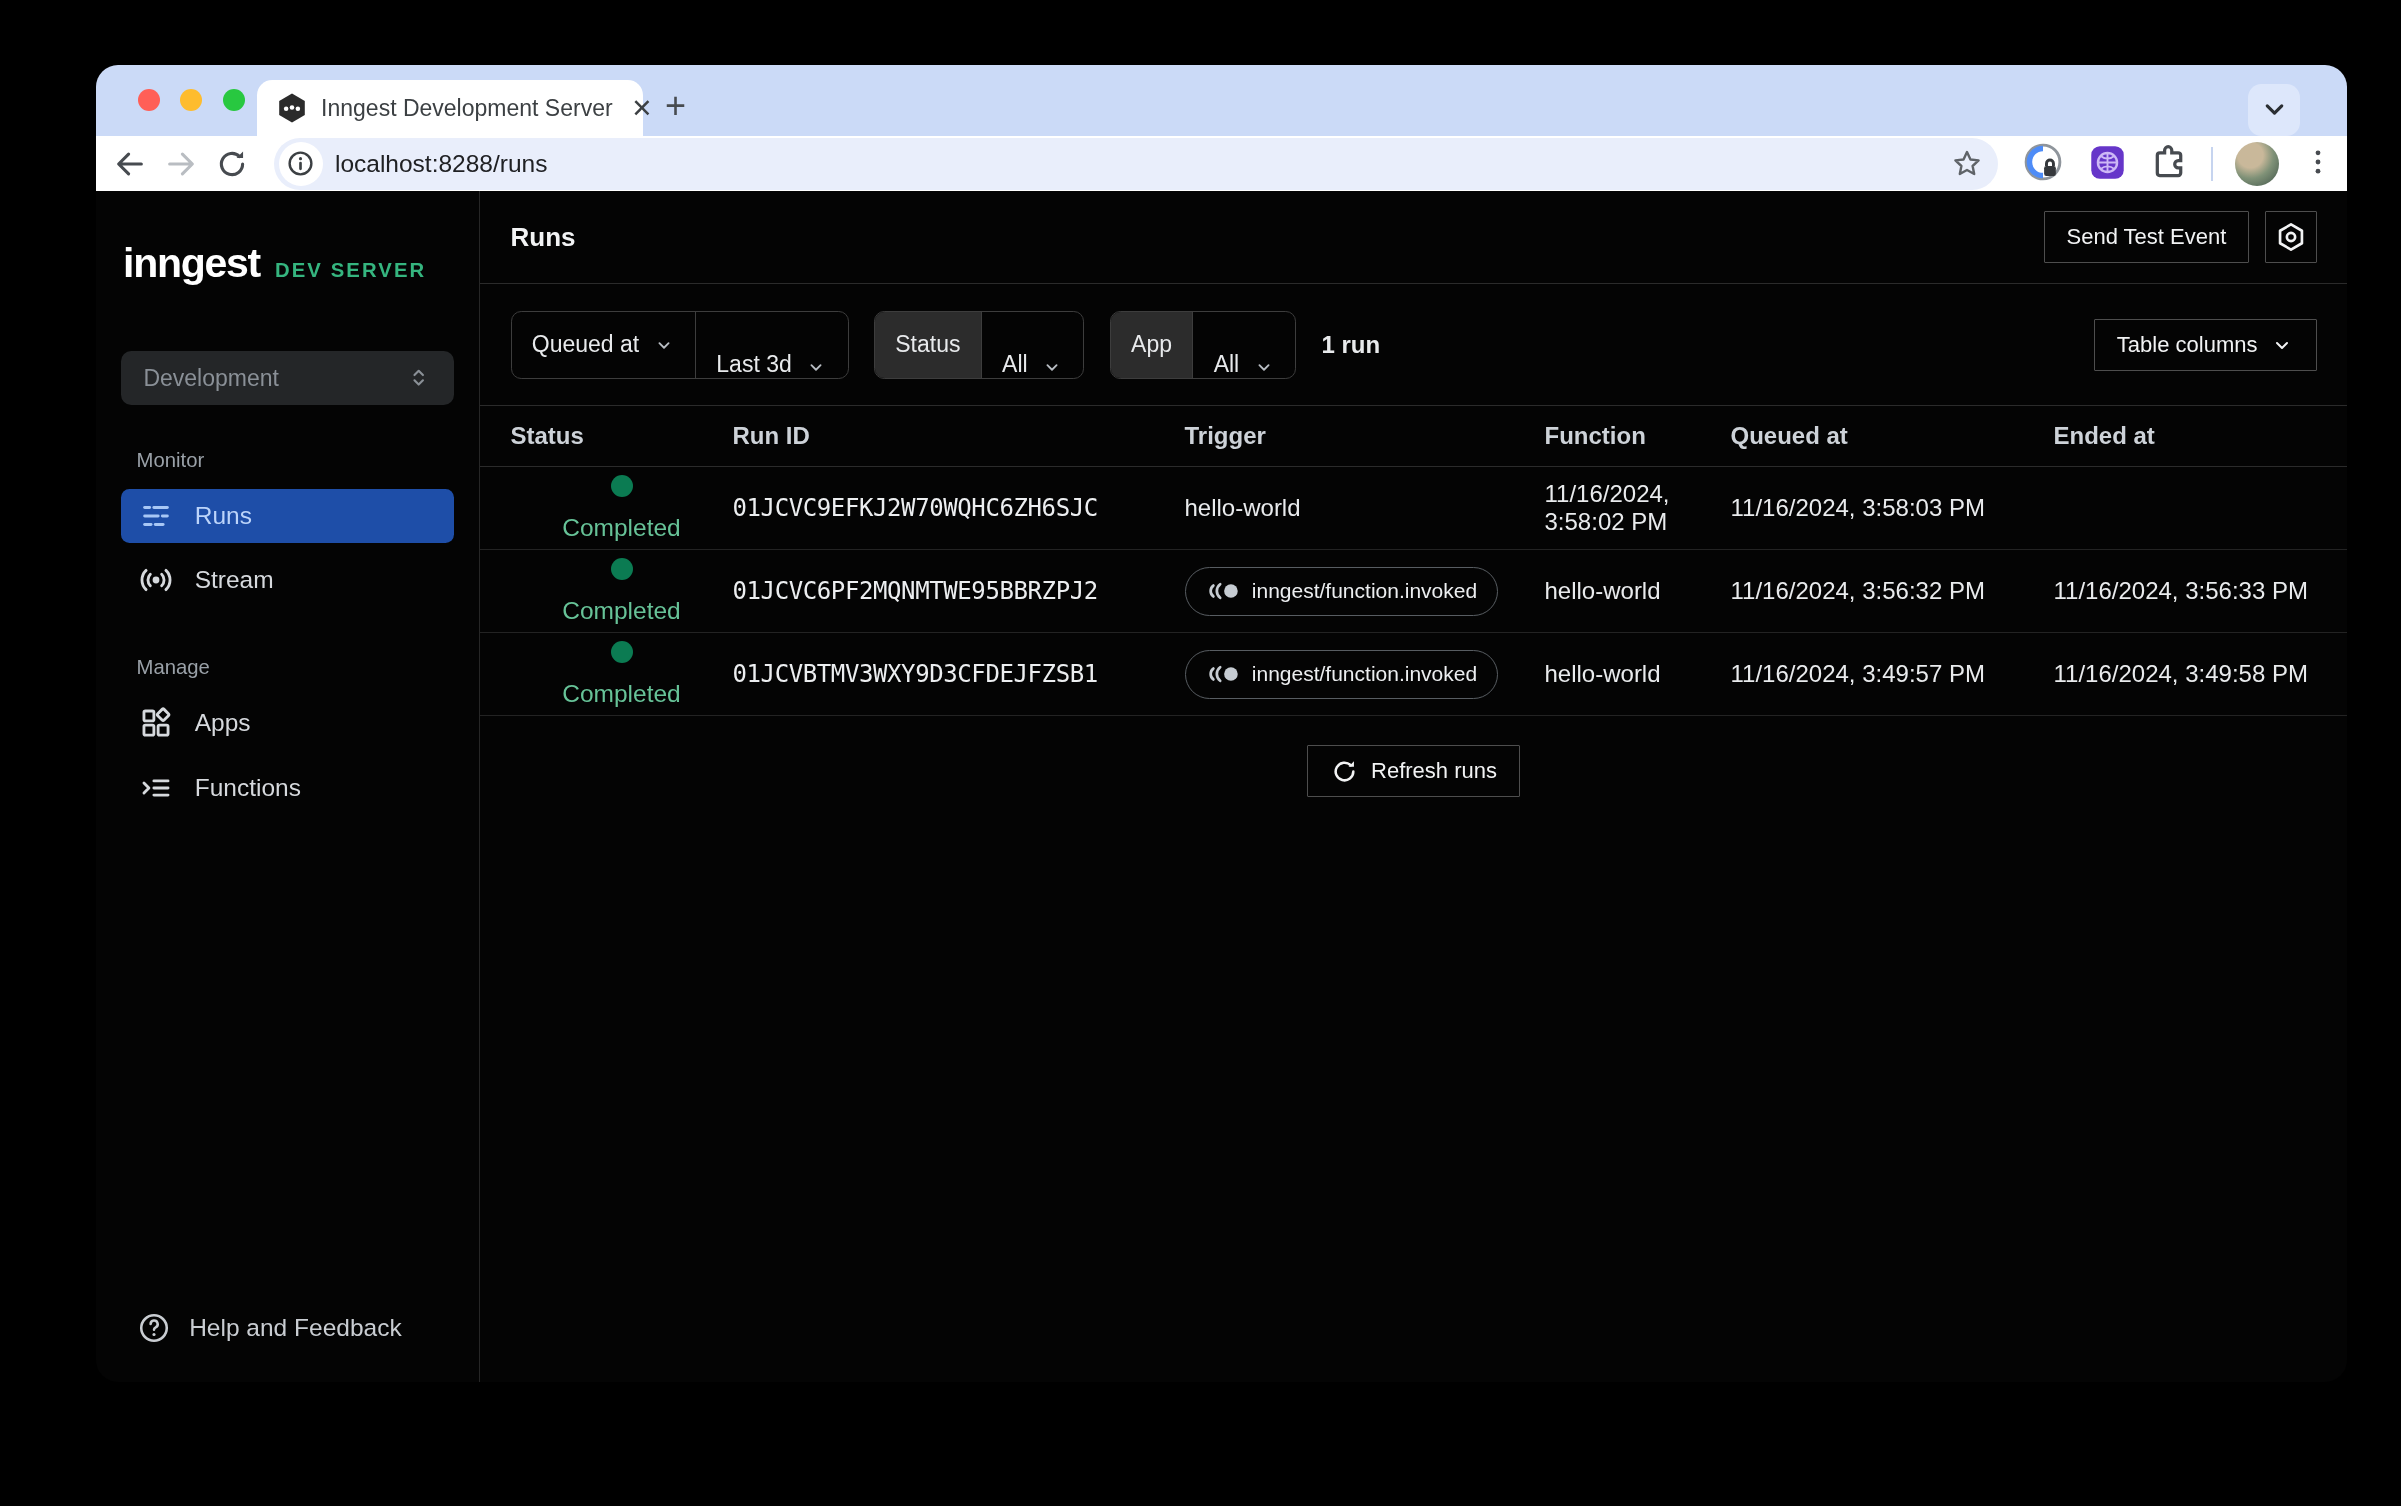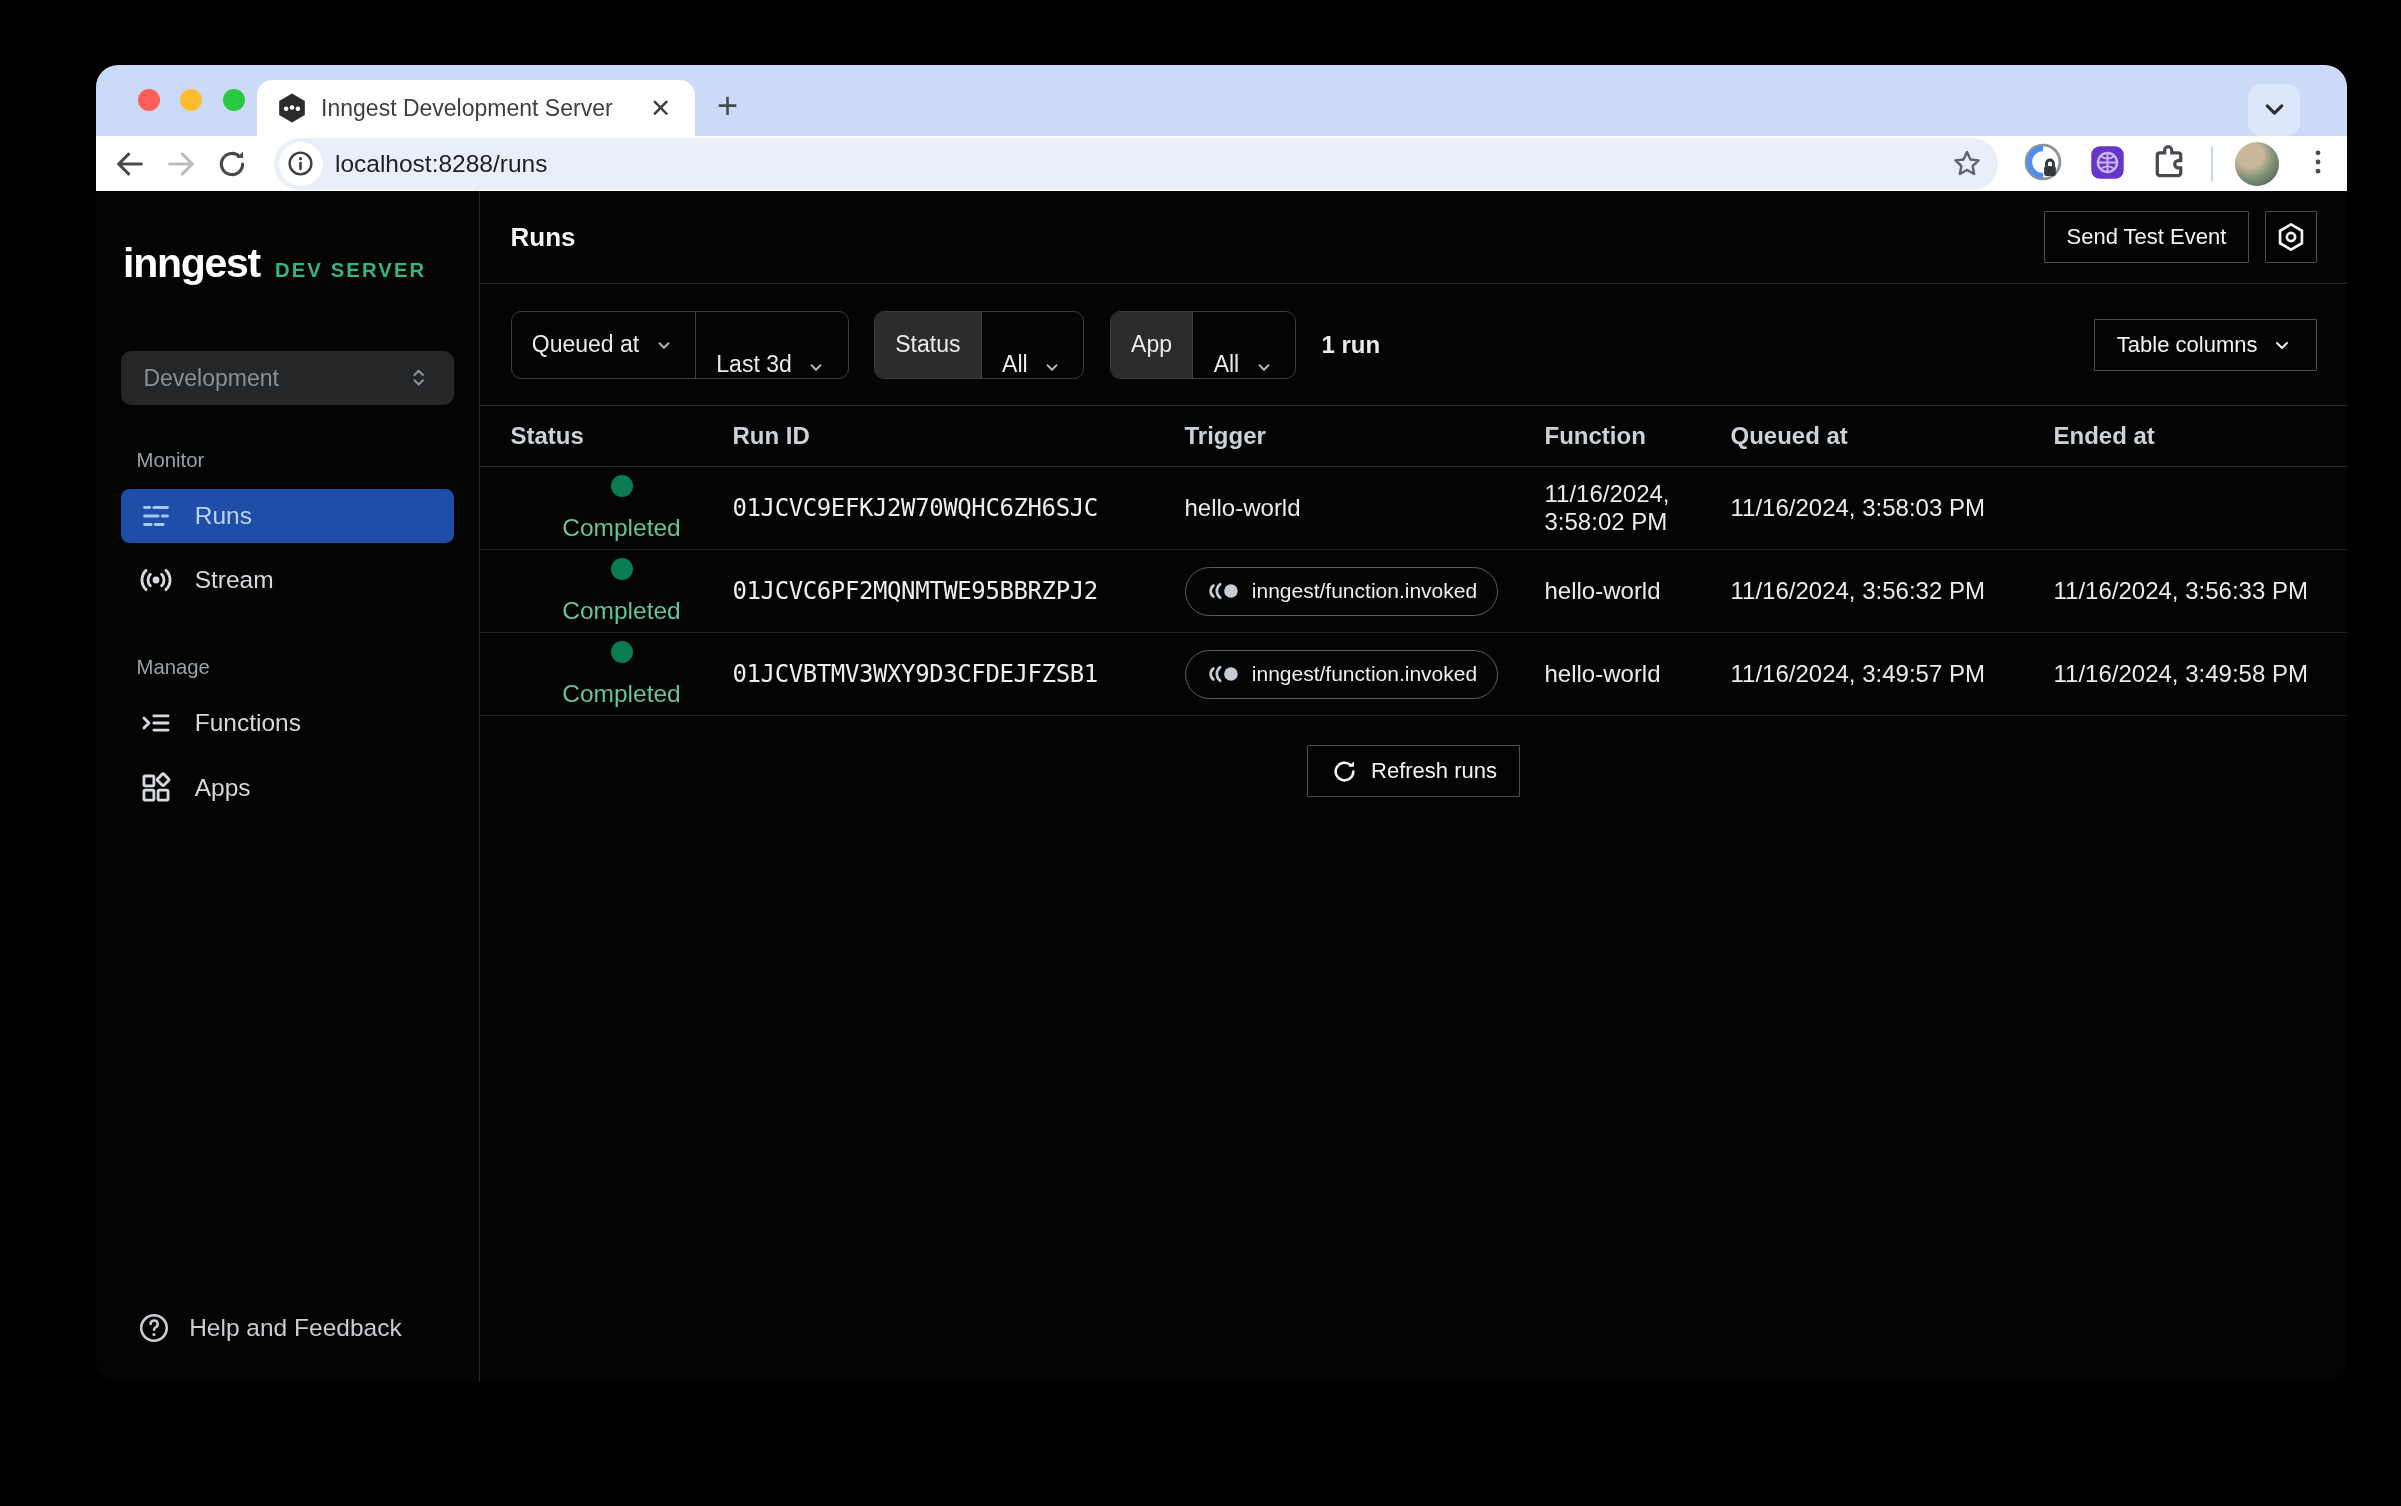--- a/index.html
+++ b/index.html
@@ -9,21 +9,21 @@
     position:absolute; left:96px; top:65px; width:2251px; height:1317px;
     border-radius:22px; overflow:hidden; background:#040404;
     display:flex; flex-direction:column;
   }
 
   
   .tabstrip { height:71px; background:var(--chrome-strip); display:flex; align-items:flex-end; position:relative; flex:none; }
   .traffic { position:absolute; left:42px; top:24px; display:flex; gap:20.3px; }
   .light { width:22px; height:22px; border-radius:50%; }
   .light.red{background:#ff5f57;} .light.yellow{background:#febc2e;} .light.green{background:#28c840;}
-  .tab { margin-left:161px; width:438px; height:56px; background:#fff; border-radius:15.2px 15.2px 0 0;
+  .tab { margin-left:161px; width:386px; height:56px; background:#fff; border-radius:15.2px 15.2px 0 0;
          display:flex; align-items:center; padding:0 18.6px; gap:13.5px; }
   .tab-favicon { width:32px; height:32px; flex:none; }
   .tab-title { font-size:23px; color:#3c4043; white-space:nowrap; flex:1; }
   .tab-close { font-size:25.4px; color:#3c4043; padding:0 5.1px; }
   .newtab-btn { margin:0 0 12px 22px; font-size:36px; color:#474b50; line-height:1; }
   .strip-chevron { position:absolute; right:47px; top:18.6px; width:52px; height:52px; border-radius:13.5px;
                    background:var(--chrome-chip); display:flex; align-items:center; justify-content:center; }
 
   .toolbar { height:55px; background:#fff; display:flex; align-items:center; padding:0 12px; gap:6.8px; flex:none; }
   .nav-ico { width:44px; height:44px; display:flex; align-items:center; justify-content:center; border-radius:50%; }
@@ -222,41 +222,41 @@
             </svg>
         </span>
         <span>Stream</span>
       </div>
 
       <div class="section-label">Manage</div>
       <div class="nav-item">
         <span class="nav-ic">
           <svg width="34" height="34" viewBox="0 0 24 24">
               <g class="svg-stroke">
+                <rect x="3.5" y="3.5" width="7" height="7" rx="1"></rect>
+                <rect x="3.5" y="13.5" width="7" height="7" rx="1"></rect>
+                <rect x="13.5" y="13.5" width="7" height="7" rx="1"></rect>
+                <rect x="13.8" y="3" width="6.3" height="6.3" rx="1" transform="rotate(45 17 6.2)"></rect>
+              </g>
+            </svg>
+        </span>
+        <span>Apps</span>
+      </div>
+      <div class="nav-item">
+        <span class="nav-ic">
+          <svg width="34" height="34" viewBox="0 0 24 24">
+              <g class="svg-stroke">
                 <path d="M3.5 8.5 7 12l-3.5 3.5"></path>
                 <line x1="10.5" y1="7" x2="20.5" y2="7"></line>
                 <line x1="10.5" y1="12" x2="20.5" y2="12"></line>
                 <line x1="10.5" y1="17" x2="20.5" y2="17"></line>
               </g>
             </svg>
         </span>
         <span>Functions</span>
-      </div>
-      <div class="nav-item">
-        <span class="nav-ic">
-          <svg width="34" height="34" viewBox="0 0 24 24">
-              <g class="svg-stroke">
-                <rect x="3.5" y="3.5" width="7" height="7" rx="1"></rect>
-                <rect x="3.5" y="13.5" width="7" height="7" rx="1"></rect>
-                <rect x="13.5" y="13.5" width="7" height="7" rx="1"></rect>
-                <rect x="13.8" y="3" width="6.3" height="6.3" rx="1" transform="rotate(45 17 6.2)"></rect>
-              </g>
-            </svg>
-        </span>
-        <span>Apps</span>
       </div>
 
       <div class="sidebar-spacer"></div>
       <div class="help-row">
         <svg width="34" height="34" viewBox="0 0 24 24">
             <circle cx="12" cy="12" r="9" stroke="#c9cdd2" stroke-width="1.8" fill="none"></circle>
             <path d="M9.6 9.2a2.5 2.5 0 1 1 3.6 2.3c-.8.4-1.2.9-1.2 1.8" stroke="#c9cdd2" stroke-width="1.8" fill="none" stroke-linecap="round"></path>
             <circle cx="12" cy="16.6" r="1.1" fill="#c9cdd2"></circle>
           </svg>
         <span>Help and Feedback</span>

